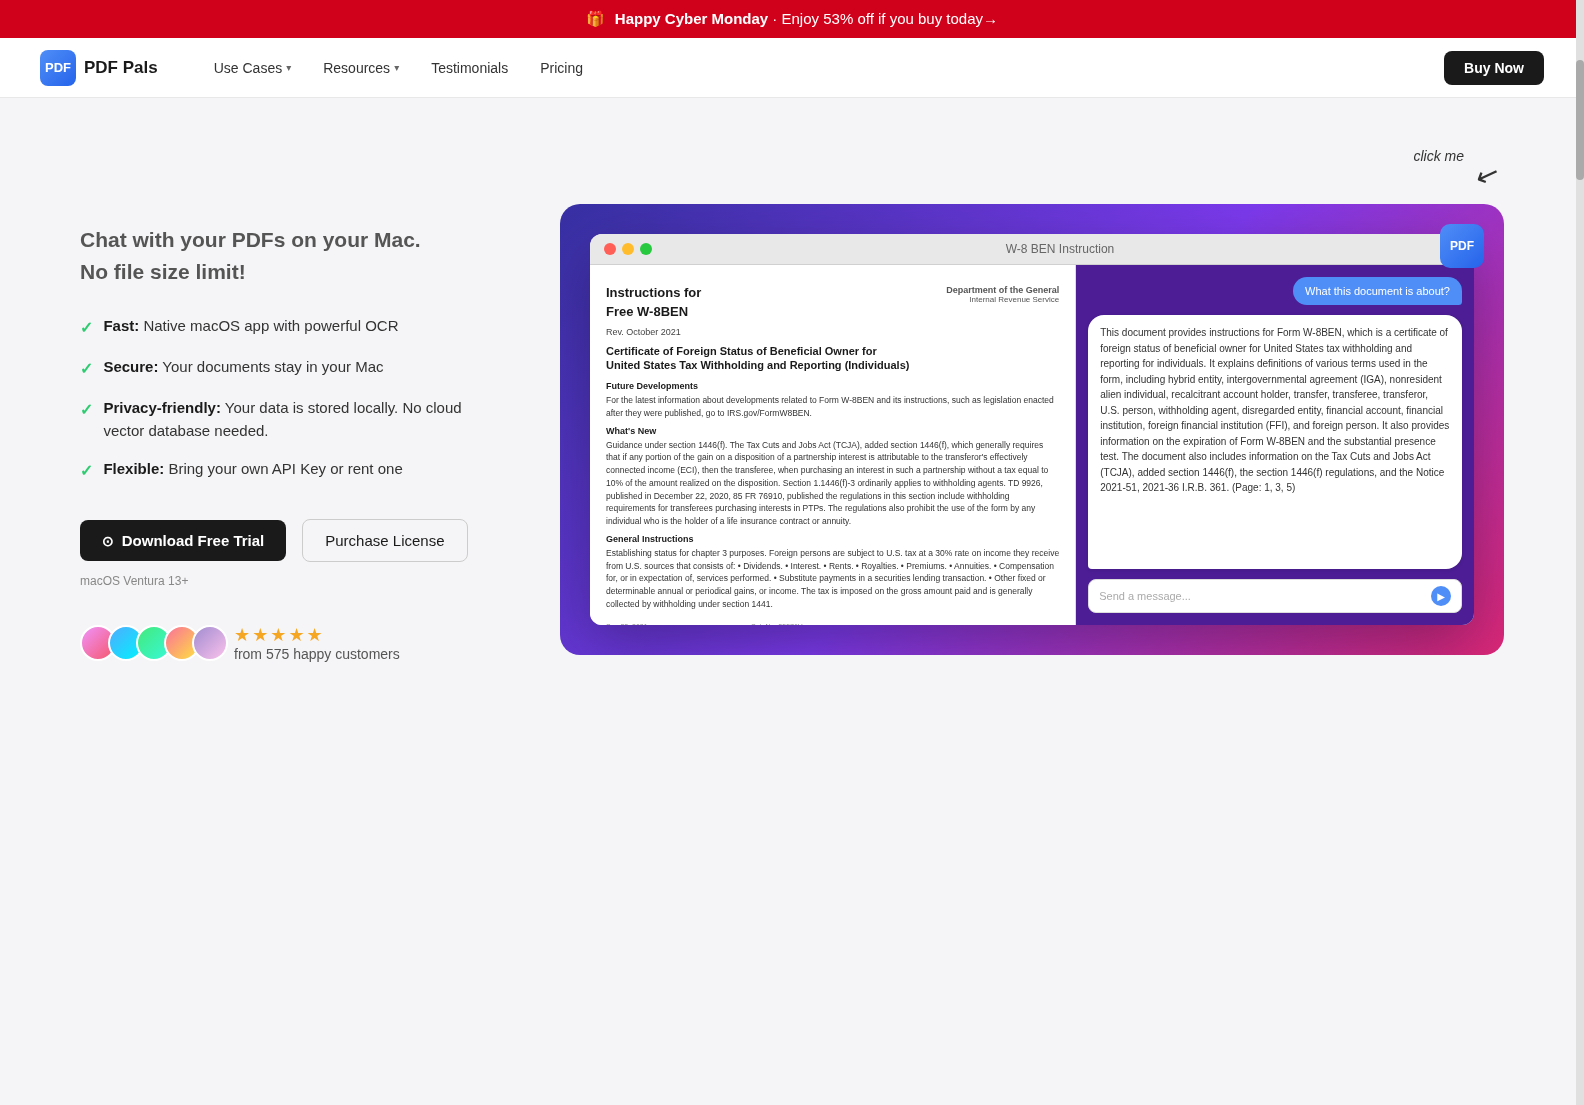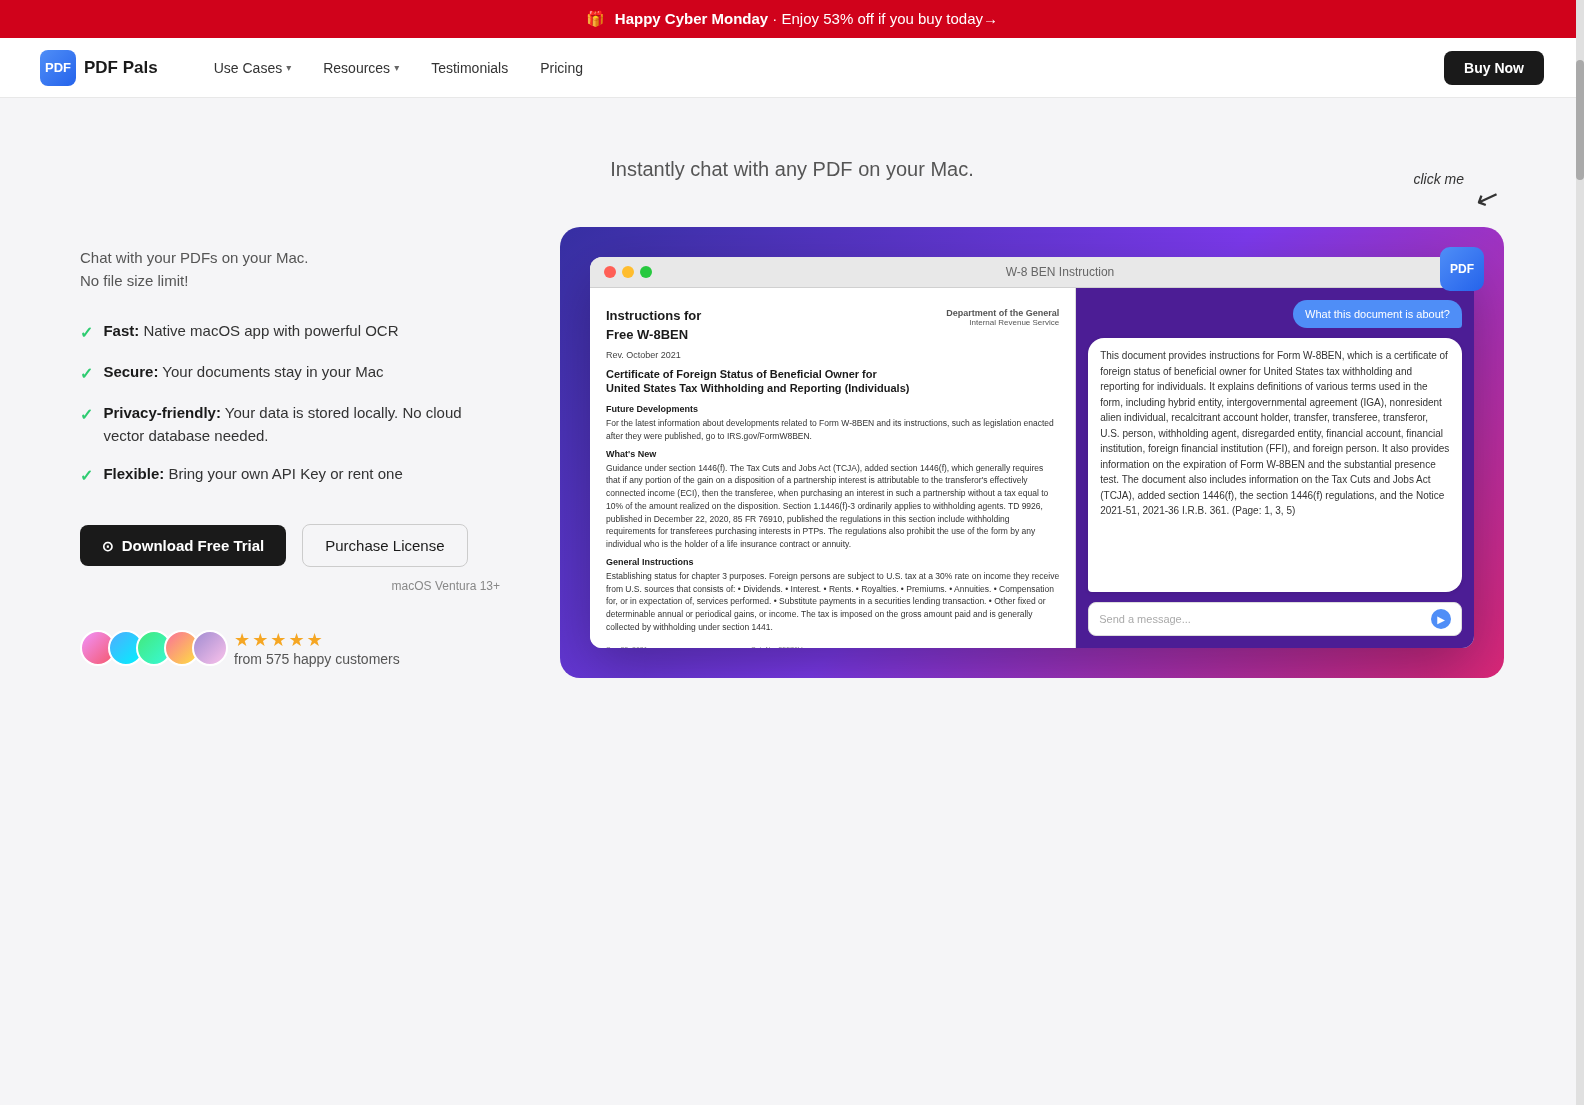--- a/index.html
+++ b/index.html
@@ -152,24 +152,25 @@
       gap: 60px;
       max-width: 1584px;
     }
 
     
     .left-col {
       flex: 0 0 420px;
       padding-top: 20px;
     }
     .tagline {
-      font-size: 15px;
+      font-size: 21px;
       color: #555;
       line-height: 1.5;
       margin-bottom: 28px;
+      font-weight: bold;
     }
     .features-list {
       list-style: none;
       margin-bottom: 36px;
     }
     .feature-item {
       display: flex;
       align-items: flex-start;
       gap: 10px;
       margin-bottom: 16px;
@@ -214,21 +215,20 @@
       font-size: 15px;
       font-weight: 500;
       cursor: pointer;
       border: 1.5px solid #ccc;
     }
     .download-icon { font-size: 14px; }
     .platform-note {
       font-size: 12px;
       color: #888;
       margin-bottom: 36px;
-      text-align: right;
     }
 
     
     .social-proof {
       display: flex;
       align-items: center;
       gap: 14px;
     }
     .avatars {
       display: flex;
@@ -455,21 +455,20 @@
       <span>Testimonials</span>
     </div>
     <div class="nav-item">
       <span>Pricing</span>
     </div>
   </div>
   <button class="nav-cta">Buy Now</button>
 </nav>
 
 <div class="hero">
-  <p class="hero-subtitle">Instantly chat with any PDF on your Mac.</p>
 </div>
 
 <div class="click-me-wrapper">
   <span class="click-me-label">click me</span>
   <span class="click-me-arrow">↙</span>
 </div>
 
 <div class="content-section">
 
   <div class="left-col">

